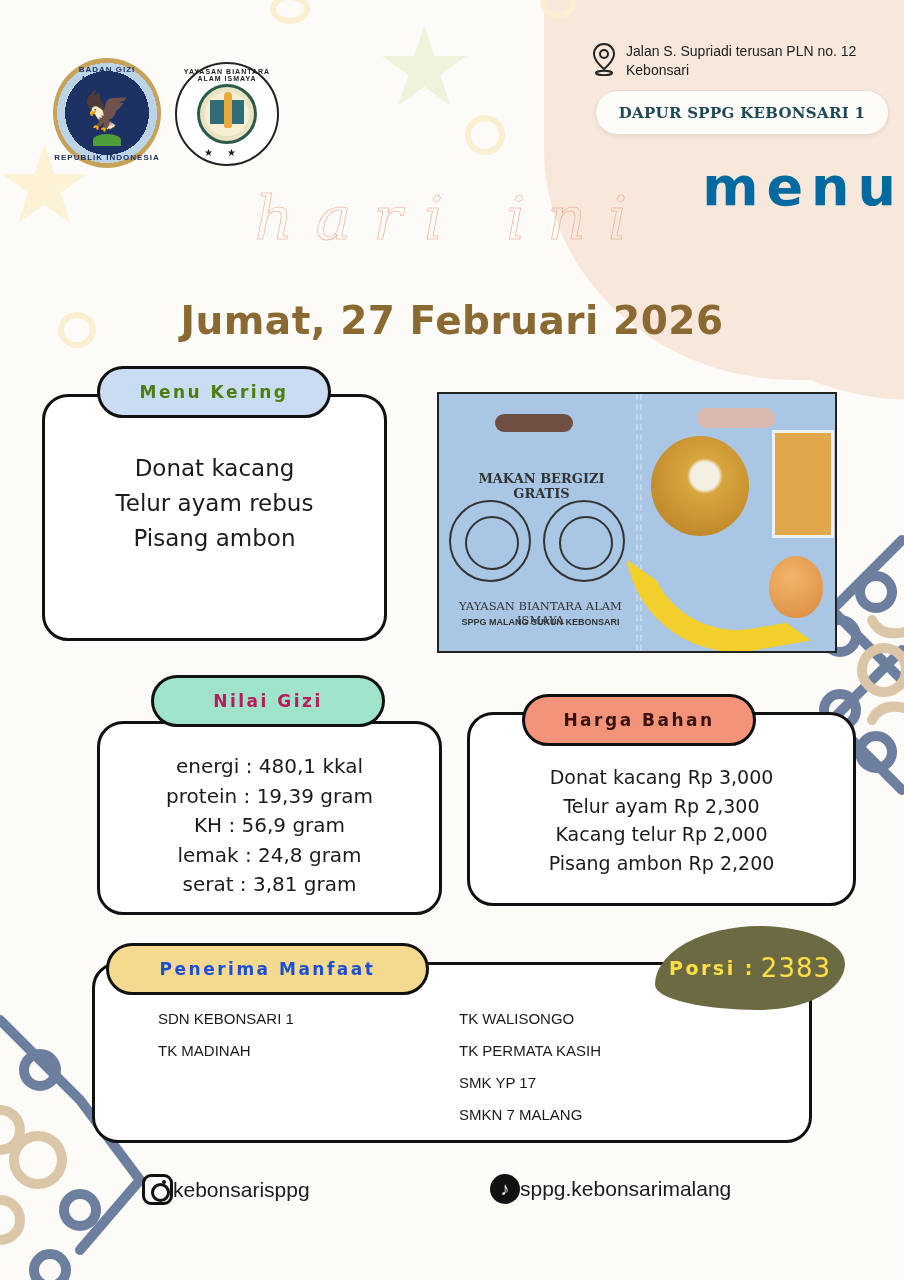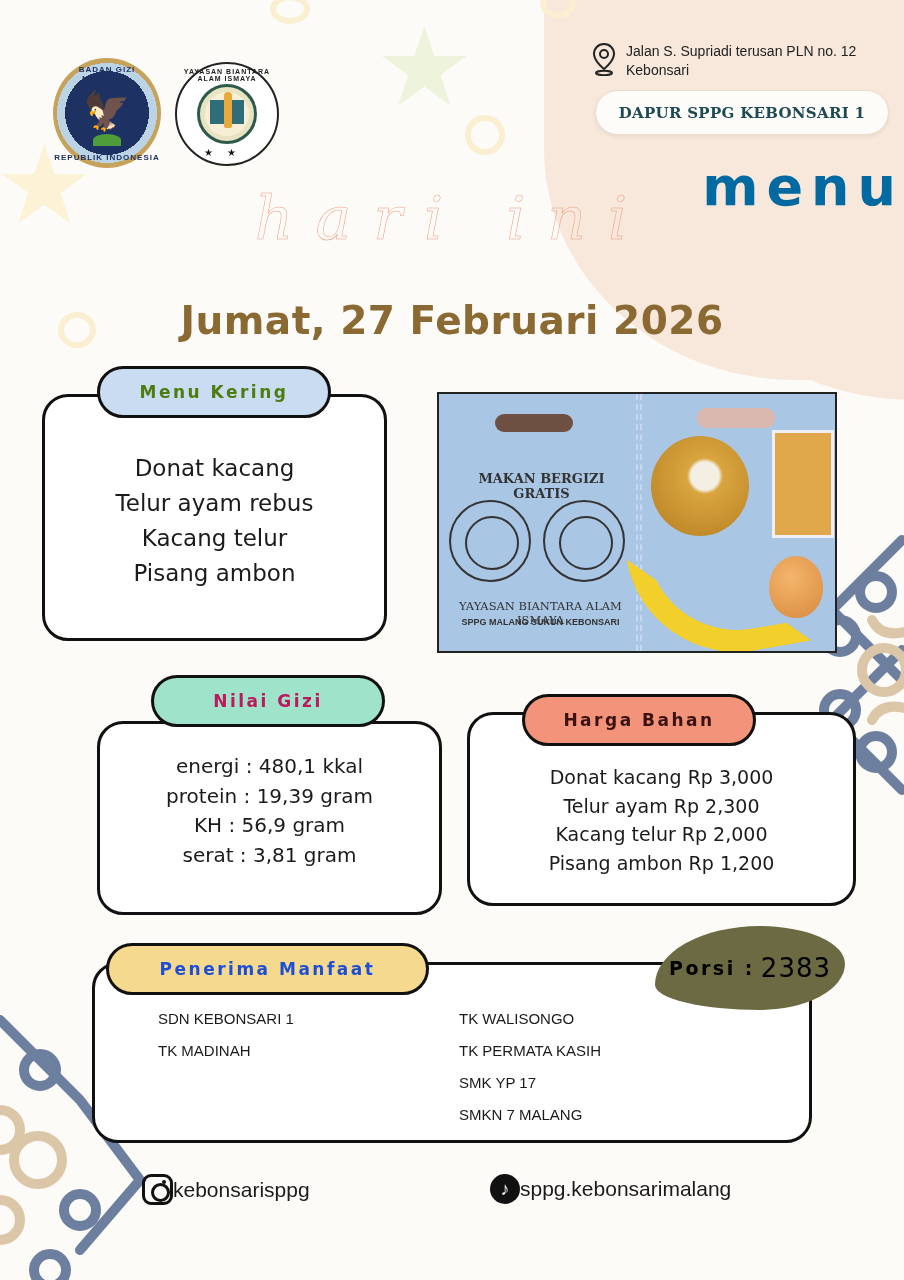--- a/index.html
+++ b/index.html
@@ -138,21 +138,21 @@
   .harga-card { left: 467px; top: 712px; width: 389px; height: 194px; }
   .harga-pill { left: 522px; top: 694px; width: 234px; height: 52px; background: #f2937a; color: #3b1212; font-size: 17px; }
   .harga-lines { top: 48px; font-size: 19px; line-height: 28.5px; color: #1b1b1b; }
 
   .penerima-card { left: 92px; top: 962px; width: 720px; height: 181px; }
   .penerima-pill { left: 106px; top: 943px; width: 323px; height: 52px; background: #f5d98e; color: #1d4ed8; font-size: 17px; }
   .porsi-badge {
     position: absolute; left: 655px; top: 926px; width: 190px; height: 84px;
     background: #6b6a42; border-radius: 55% 45% 45% 55% / 70% 45% 55% 30%;
     display: flex; align-items: center; justify-content: center; gap: 6px;
-    color: #000000; font-family: "DejaVu Sans", sans-serif;
+    color: #fde047; font-family: "DejaVu Sans", sans-serif;
   }
   .porsi-badge .lbl { font-size: 19px; letter-spacing: 2.5px; font-weight: bold; }
   .porsi-badge .num { font-size: 26px; letter-spacing: 1px; }
   .recip-col { position: absolute; font-size: 15px; line-height: 32px; color: #1b1b1b; font-family: "Liberation Sans", sans-serif; }
   .recip-col.c1 { left: 63px; top: 38px; }
   .recip-col.c2 { left: 364px; top: 38px; }
 
   .social { position: absolute; top: 1174px; display: flex; align-items: center; gap: 0; font-size: 21px; color: #1b1b1b; }
   .social.ig { left: 142px; }
   .social.tt { left: 490px; }
@@ -229,21 +229,20 @@
 <div class="kitchen-badge">DAPUR SPPG KEBONSARI 1</div>
 
 <div class="title-menu">menu</div>
 <div class="title-hari">hari ini</div>
 <div class="title-date">Jumat, 27 Februari 2026</div>
 
 <div class="card menu-card">
   <div class="card-lines menu-lines">
     <div>Donat kacang</div>
     <div>Telur ayam rebus</div>
-    <div>Kacang telur</div>
     <div>Pisang ambon</div>
   </div>
 </div>
 <div class="pill menu-pill">Menu Kering</div>
 
 <div class="photo">
   <div class="seam"></div>
   <div class="handle1"></div>
   <div class="handle2"></div>
   <div class="bag-title">MAKAN BERGIZI GRATIS</div>
@@ -255,31 +254,32 @@
   <div class="peanut"></div>
   <div class="banana"></div>
   <div class="egg"></div>
 </div>
 
 <div class="card gizi-card">
   <div class="card-lines gizi-lines">
     <div>energi : 480,1 kkal</div>
     <div>protein : 19,39 gram</div>
     <div>KH : 56,9 gram</div>
+    <div>lemak : 24,8 gram</div>
     <div>serat : 3,81 gram</div>
   </div>
 </div>
 <div class="pill gizi-pill">Nilai Gizi</div>
 
 <div class="card harga-card">
   <div class="card-lines harga-lines">
     <div>Donat kacang Rp 3,000</div>
     <div>Telur ayam Rp 2,300</div>
     <div>Kacang telur Rp 2,000</div>
-    <div>Pisang ambon Rp 1,200</div>
+    <div>Pisang ambon Rp 2,200</div>
   </div>
 </div>
 <div class="pill harga-pill">Harga Bahan</div>
 
 <div class="card penerima-card">
   <div class="recip-col c1">
     <div>SDN KEBONSARI 1</div>
     <div>TK MADINAH</div>
   </div>
   <div class="recip-col c2">

